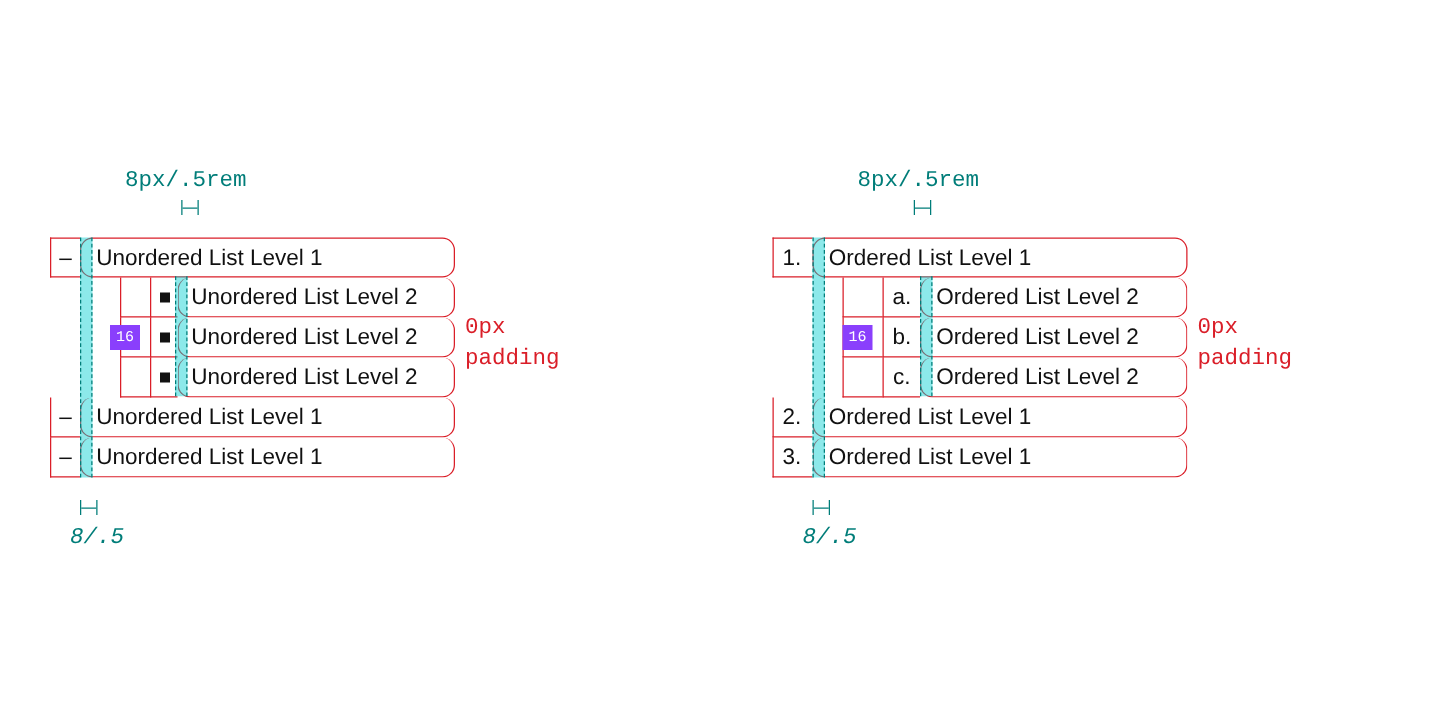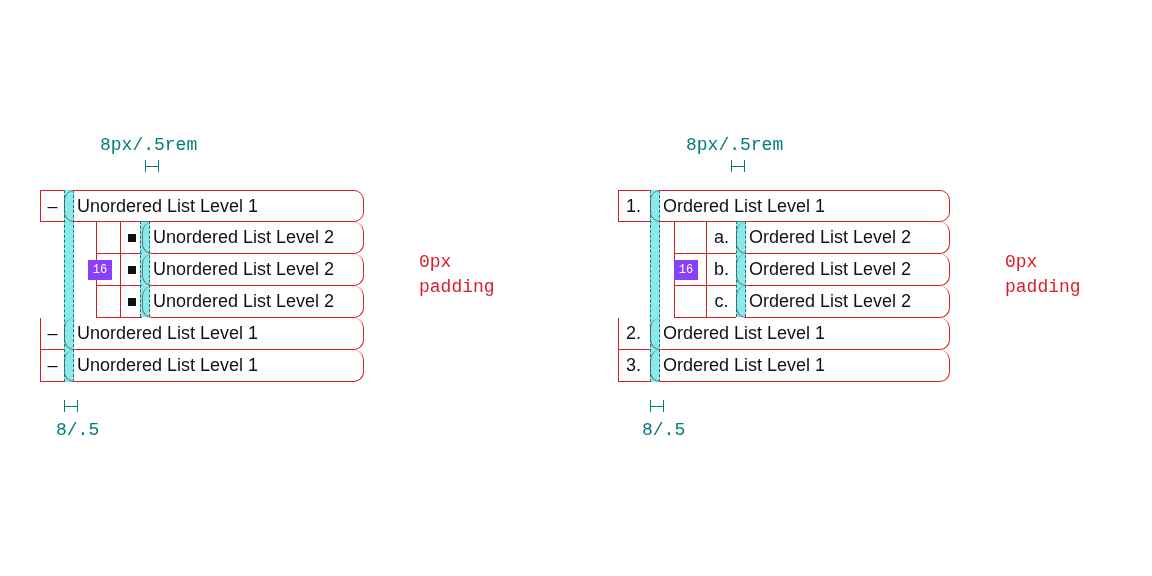--- a/index.html
+++ b/index.html
@@ -23,21 +23,21 @@
   
   .meas {
     position: absolute;
     font-family: "Courier New", Consolas, monospace;
     font-size: 18px;
     color: #007d79;
     font-weight: 400;
     white-space: nowrap;
   }
   .meas-top    { top: -55px; }
-  .meas-bottom { bottom: -58px; }
+  .meas-bottom { bottom: -58px; font-style: italic; }
   .tick {
     position: absolute;
     color: #007d79;
     font-size: 14px;
     line-height: 14px;
   }
   .tick.top { top: -30px; }
   .tick.bot { bottom: -30px; }
   .tick-wrap { display:flex; align-items:center; }
   .tick-wrap .mid { width:12px; height:1px; background:#007d79; margin:0; }
@@ -127,21 +127,20 @@
   }
 
   
   .side-label {
     position: absolute;
     font-family: "Courier New", Consolas, monospace;
     font-size: 18px;
     color: #da1e28;
     line-height: 1.4;
     white-space: pre;
-    margin-left: 47px;
   }
 
   
   .sq {
     width: 8px;
     height: 8px;
     background: #111;
   }
 </style>
 </head>

